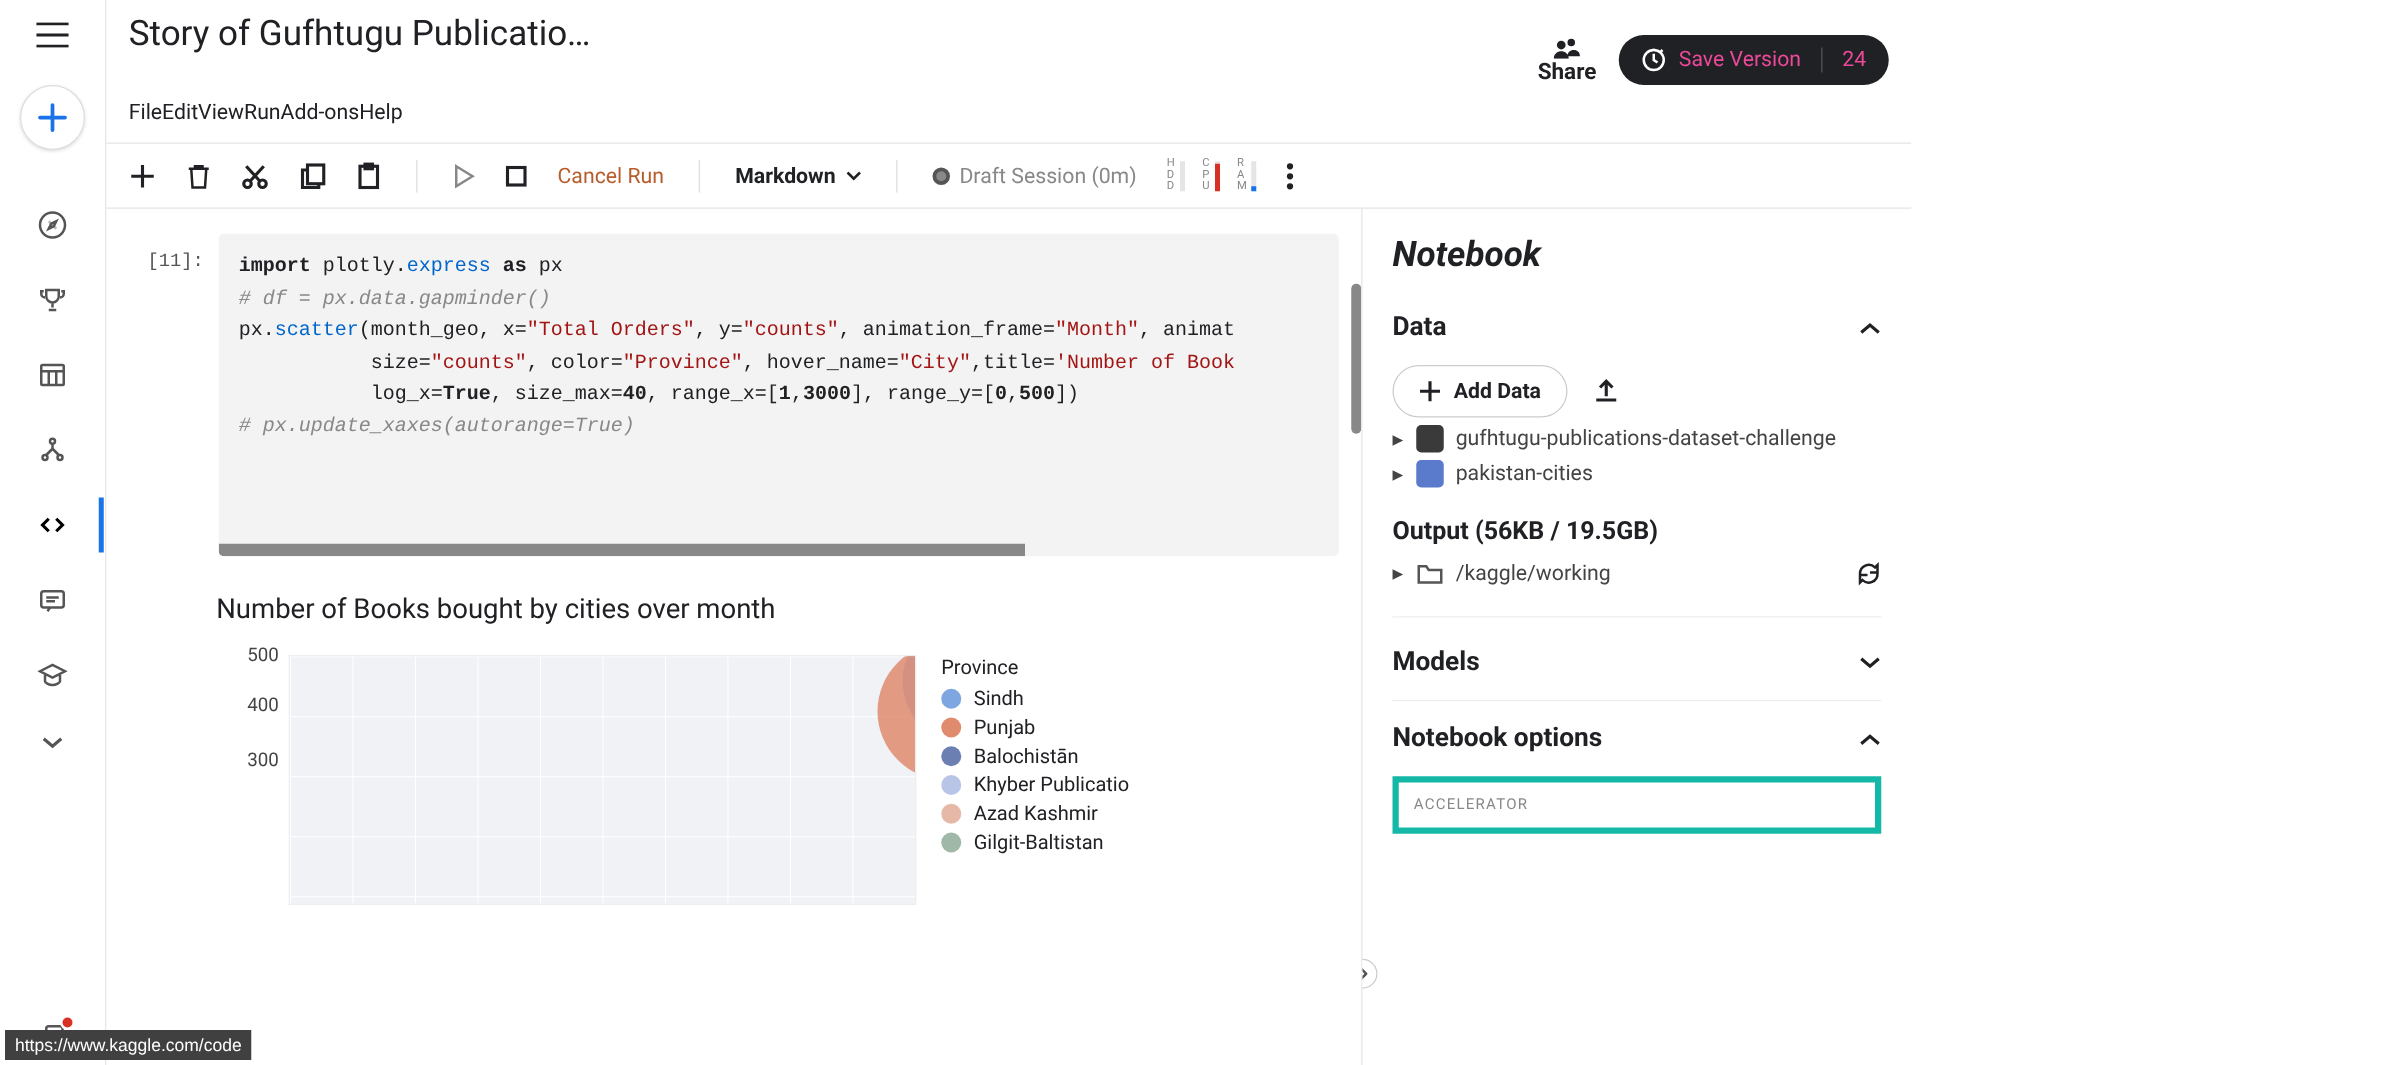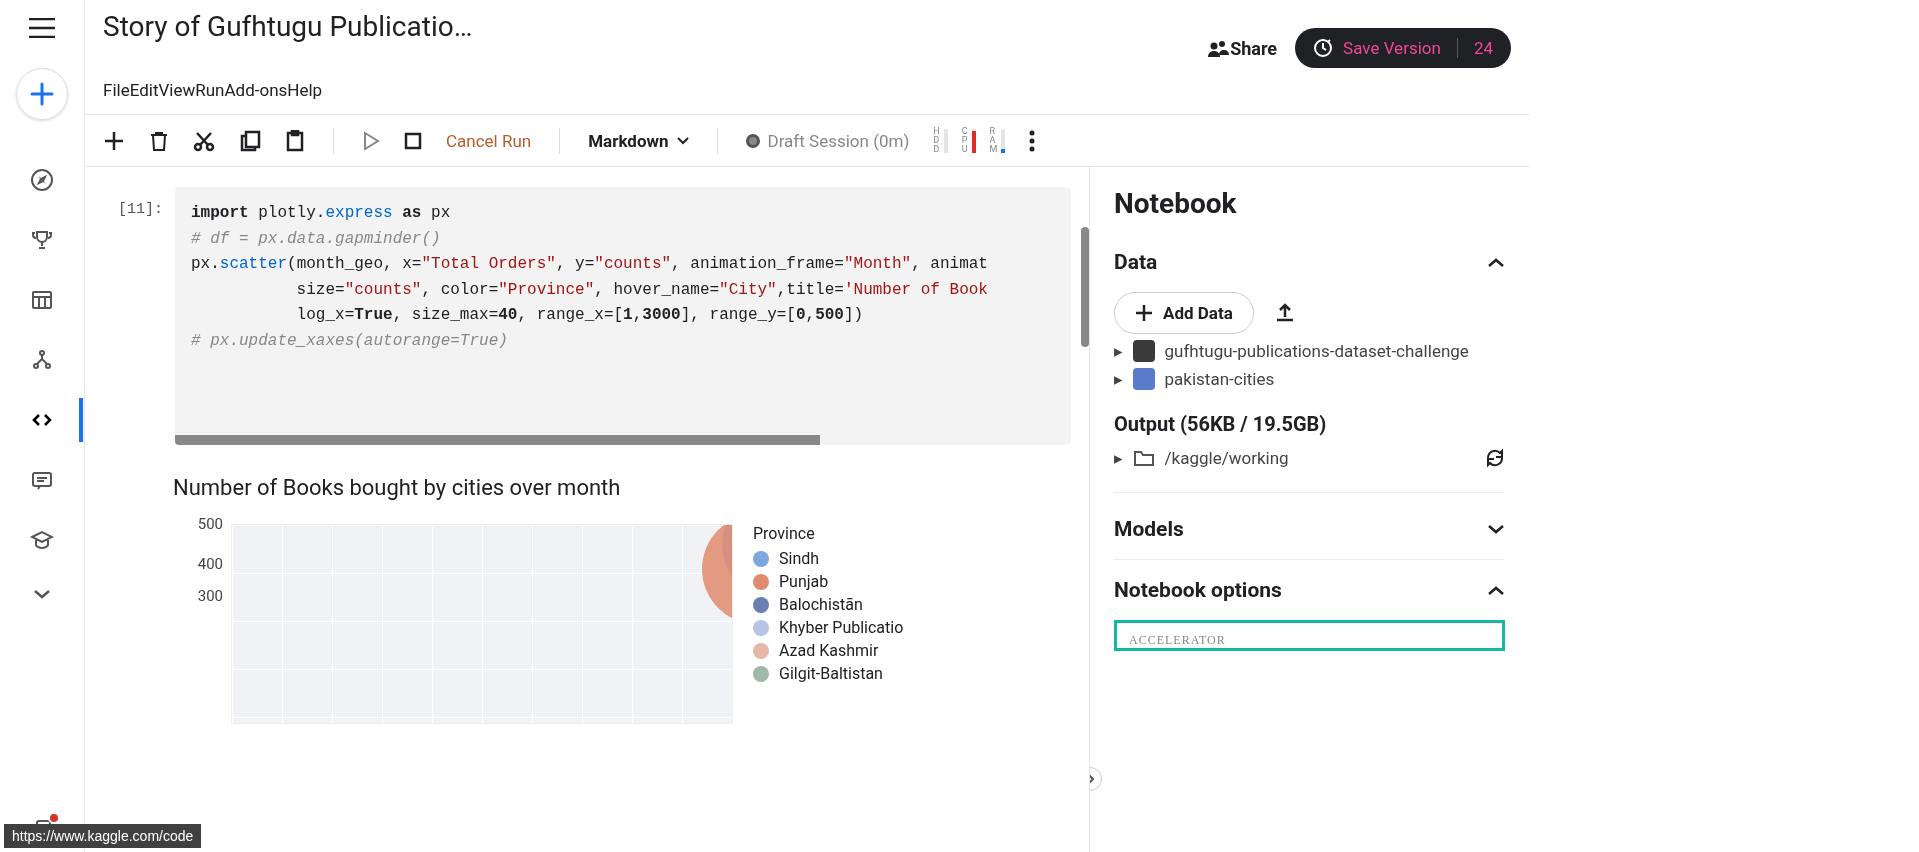--- a/index.html
+++ b/index.html
@@ -11,21 +11,21 @@
 .left-nav .nav-item { margin: 18px 0; color: #555; cursor: pointer; position: relative; }
 .left-nav .nav-item.active { color: #000; }
 .left-nav .nav-item.active::after { content: ""; position: absolute; right: -29px; top: -10px; bottom: -10px; width: 4px; background: #1a73e8; }
 .left-nav .bottom-copy { margin-top: auto; margin-bottom: 10px; position: relative; cursor: pointer; }
 .left-nav .bottom-copy .badge { position: absolute; top: -6px; right: -6px; width: 12px; height: 12px; background: #d93025; border-radius: 50%; border: 2px solid #fff; }
 .main { flex: 1; display: flex; flex-direction: column; min-width: 0; }
 .header { border-bottom: 1px solid #e5e5e5; padding: 10px 18px 0; }
 .header-top { display: flex; justify-content: space-between; align-items: flex-start; }
 .title { font-size: 28px; font-weight: 400; color: #202124; }
 .header-right { display: flex; align-items: center; gap: 18px; margin-top: 18px; }
-.share-btn { display: flex; align-items: center; gap: 0; font-weight: 700; font-size: 18px; cursor: pointer; }
+.share-btn { display: flex; align-items: center; gap: 0; font-weight: 700; font-size: 18px; cursor: pointer; flex-direction: column; }
 .save-btn { display: flex; align-items: center; background: #202124; color: #ec4899; border-radius: 999px; padding: 10px 18px; font-weight: 400; font-size: 17px; cursor: pointer; }
 .save-btn .count { margin-left: 16px; padding-left: 16px; border-left: 1.5px solid #555; }
 .menu-row { display: flex; font-size: 17px; padding: 12px 0 14px; }
 .menu-row span { cursor: pointer; }
 .toolbar { display: flex; align-items: center; gap: 24px; padding: 12px 18px; border-bottom: 1px solid #e5e5e5; font-size: 17px; }
 .toolbar .divider { width: 1px; height: 26px; background: #ddd; margin: 0 4px; }
 .toolbar .cancel { color: #b85c2b; cursor: pointer; }
 .toolbar .celltype { display: flex; align-items: center; gap: 8px; font-weight: 700; cursor: pointer; }
 .toolbar .session { color: #888; display: flex; align-items: center; gap: 8px; }
 .toolbar .session .dot { width: 14px; height: 14px; border-radius: 50%; border: 3px solid #555; background: #888; }
@@ -53,29 +53,29 @@
 .chart-plot { position: relative; width: 560px; height: 200px; }
 .chart-plot .grid { position: absolute; left: 58px; top: 0; right: 0; bottom: 0; background: #f0f2f6; border: 1px solid #eee; background-image: linear-gradient(to right, #fff 1px, transparent 1px), linear-gradient(to bottom, #fff 1px, transparent 1px); background-size: 50px 48px; overflow: hidden; }
 .chart-plot .ytick { position: absolute; left: 0; width: 50px; text-align: right; font-size: 15px; color: #444; transform: translateY(-50%); }
 .chart-plot .bubble { position: absolute; border-radius: 50%; }
 .legend { font-size: 16px; }
 .legend .hdr { font-weight: 400; margin-bottom: 6px; }
 .legend .row { display: flex; align-items: center; gap: 10px; margin: 4px 0; }
 .legend .sw { width: 16px; height: 16px; border-radius: 50%; }
 .rside { width: 440px; border-left: 1px solid #e5e5e5; padding: 20px 24px; overflow-y: auto; position: relative; }
 .rside .collapse-handle { position: absolute; left: -12px; top: 600px; width: 24px; height: 24px; background: #fff; border: 1px solid #ccc; border-radius: 50%; display: flex; align-items: center; justify-content: center; cursor: pointer; }
-.rside h1 { font-size: 28px; font-weight: 700; margin-bottom: 30px; }
+.rside h1 { font-size: 28px; font-weight: 700; margin-bottom: 30px; font-style: italic; }
 .rside .section-hdr { display: flex; justify-content: space-between; align-items: center; font-size: 21px; font-weight: 700; margin: 16px 0 18px; cursor: pointer; }
 .rside .add-data { display: inline-flex; align-items: center; gap: 10px; padding: 10px 20px; border: 1px solid #ccc; border-radius: 999px; font-weight: 700; font-size: 17px; cursor: pointer; }
 .rside .upload-icon { display: inline-block; margin-left: 20px; cursor: pointer; }
 .rside .subhdr { font-size: 20px; font-weight: 700; margin: 22px 0 12px; }
 .rside .item-row { display: flex; align-items: center; gap: 10px; font-size: 17px; color: #444; margin: 6px 0; cursor: pointer; }
 .rside .item-row .thumb { width: 22px; height: 22px; border-radius: 4px; background: #666; }
 .rside .item-row .sync { margin-left: auto; cursor: pointer; }
-.rside .acc { font-size: 12px; letter-spacing: 1px; color: #888; margin-top: 8px; padding: 10px 12px 0; border: 3px solid #14b8a6; font-family: Liberation Serif, serif; }
+.rside .acc { font-size: 12px; letter-spacing: 1px; color: #888; margin-top: 8px; padding: 10px 12px 12px; border: 5px solid #14b8a6; }
 .status-link { position: absolute; left: 4px; bottom: 4px; background: #404040; color: #fff; font-size: 14px; padding: 4px 8px; font-family: sans-serif; }
 svg { display: block; }
 .tb-icon { cursor: pointer; }
 .notebook-scrollbar { position: absolute; right: 0; top: 60px; height: 120px; width: 8px; background: #888; border-radius: 4px; }
 </style>
 </head>
 <body>
 
 <div class="app">
   <div class="left-nav">
@@ -284,21 +284,21 @@
         </div>
 
         <div class="chart-area">
           <div class="chart-title">Number of Books bought by cities over month</div>
           <div class="chart-body">
             <div class="chart-plot" id="chartplot">
               <div class="grid">
                   <div class="bubble" style="width: 100px; height: 100px; background: rgb(126, 166, 224); opacity: 0.85; left: 489.92px; top: -30px;"></div>
                   <div class="bubble" style="width: 110px; height: 110px; background: rgb(224, 139, 110); opacity: 0.85; left: 469.86px; top: -11px;"></div>
                 </div>
-            <div class="ytick" style="top: 72px;">300</div>
+            <div class="ytick" style="top: 84px;">300</div>
                 <div class="ytick" style="top: 40px;">400</div>
                 <div class="ytick" style="top: 0px;">500</div>
               </div>
             <div class="legend">
               <div class="hdr">Province</div>
               <div id="legend-rows">
                   <div class="row">
                     <div class="sw" style="background: rgb(126, 166, 224);"></div>
                     <span>Sindh</span>
                   </div>

